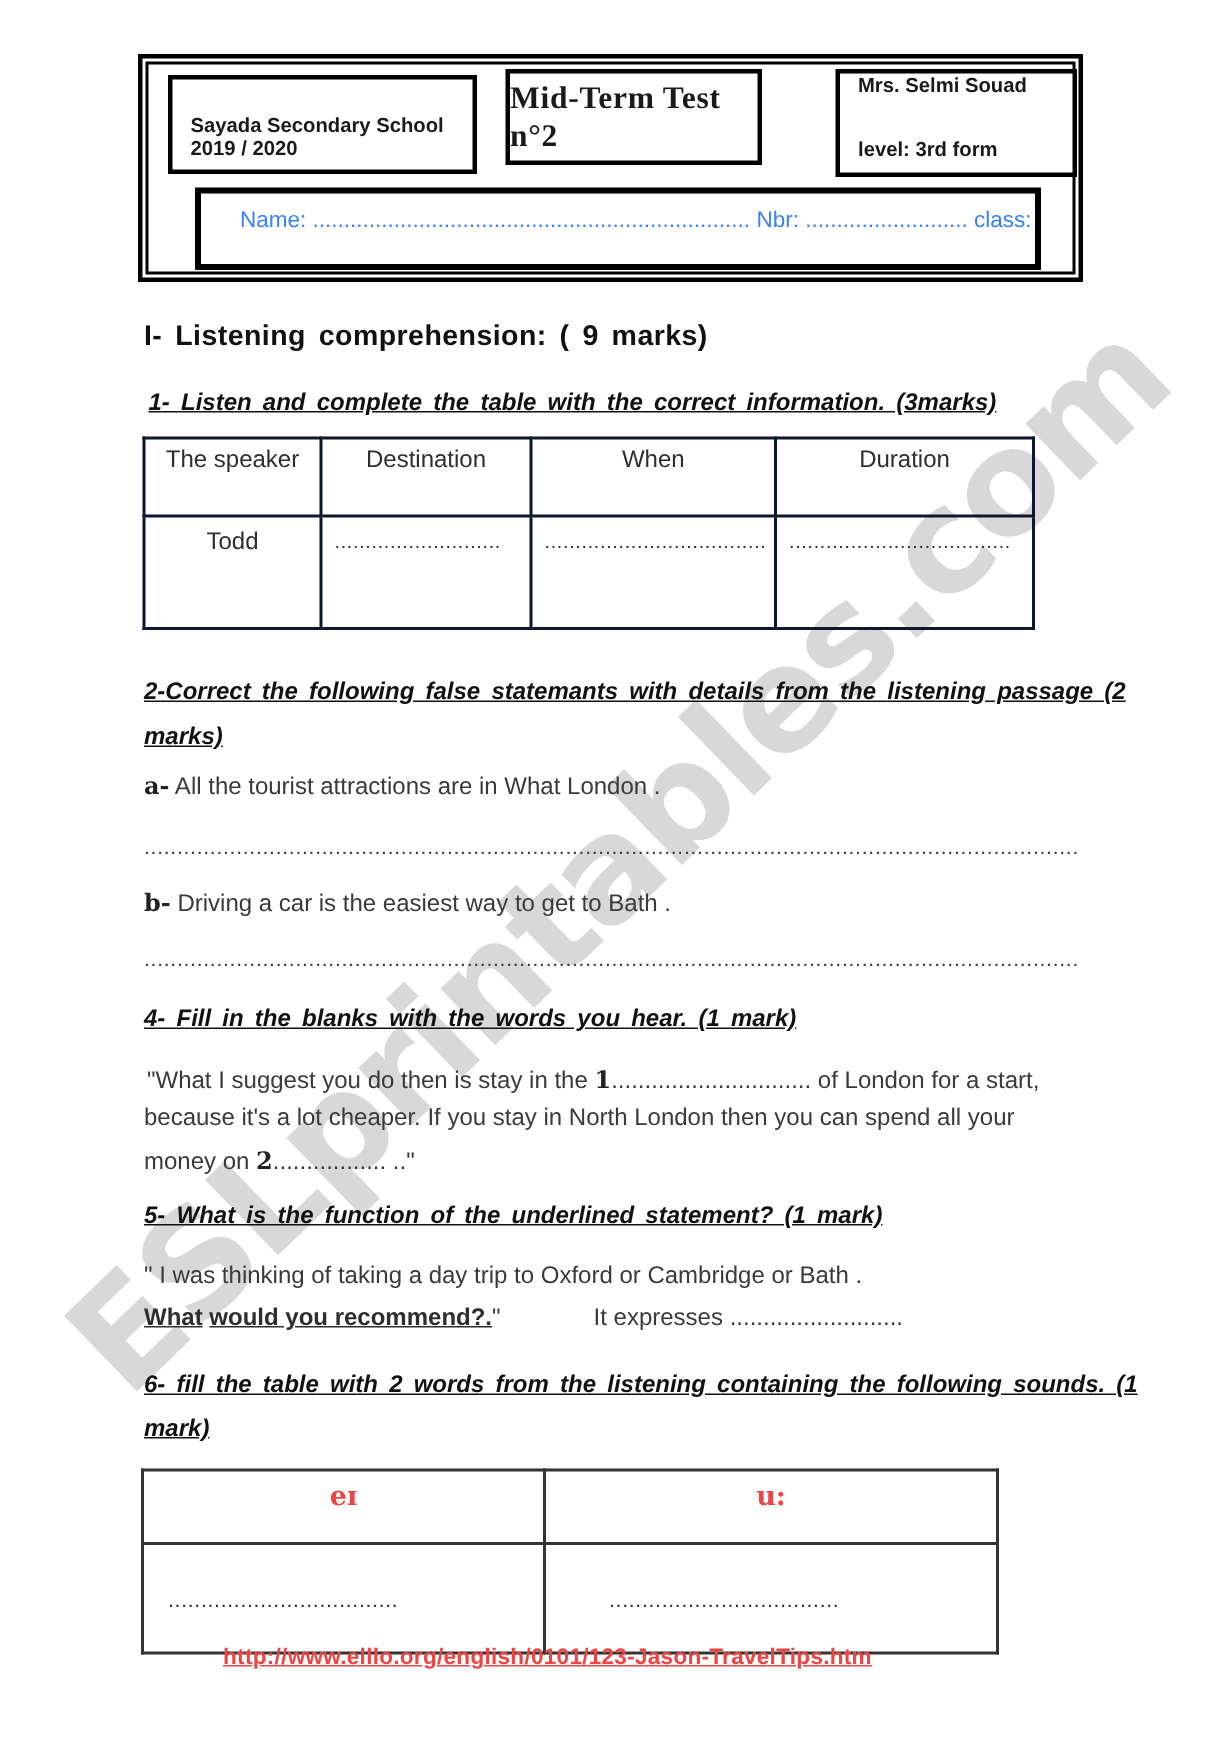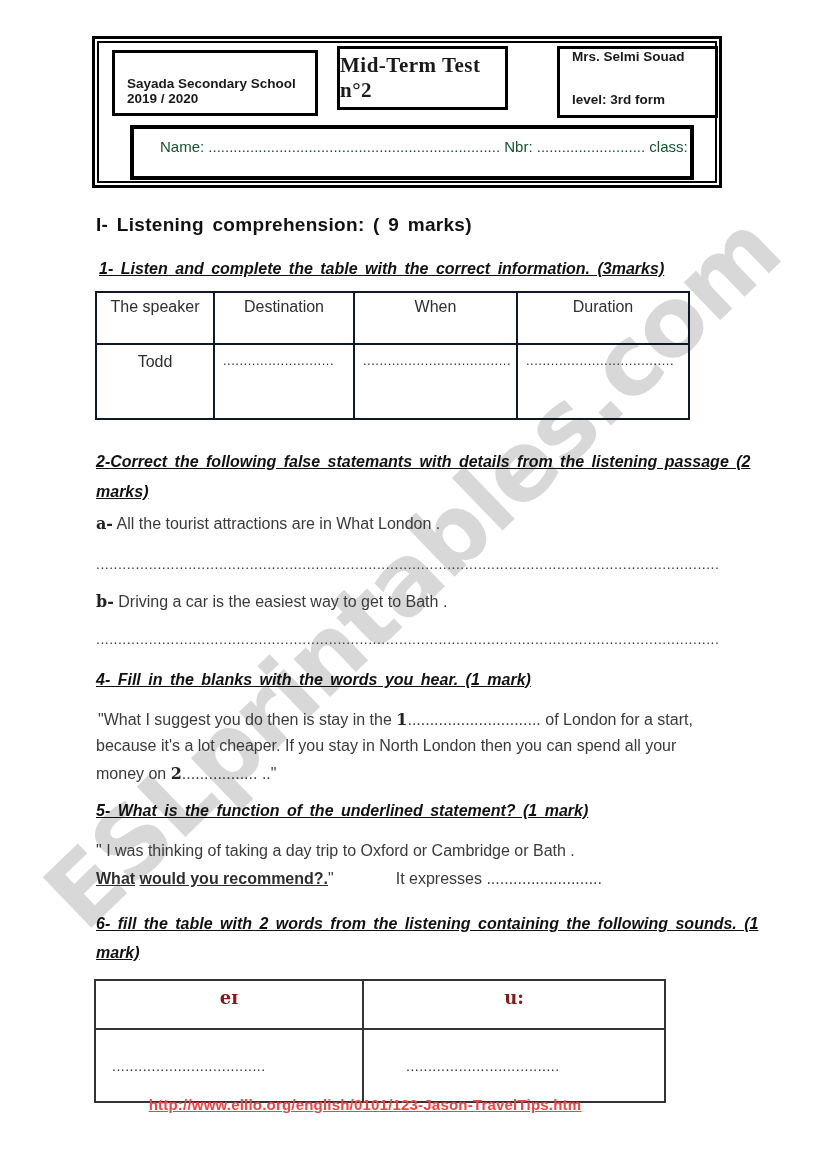--- a/index.html
+++ b/index.html
@@ -31,21 +31,21 @@
   .school-box { left:112px; top:50px; width:206px; height:66px; padding:23px 0 7px 12px;
     display:flex; flex-direction:column; justify-content:space-between; font-size:13.5px; }
   .title-box { left:337px; top:46px; width:171px; height:64px;
     display:flex; align-items:center; justify-content:center;
     font-family:"Liberation Serif", serif; font-size:21px; letter-spacing:0.5px; }
   .teacher-box { left:557px; top:46px; width:161px; height:72px; padding:0 0 8px 12px;
     display:flex; flex-direction:column; justify-content:space-between; font-size:13.5px; }
   .name-box {
     position:absolute; left:130px; top:125px; width:564px; height:55px;
     border:4px solid #000; box-sizing:border-box; background:#fff;
-    font-size:15px; color:#14532d; padding:9px 0 0 26px;
+    font-size:15px; color:#3b82f6; padding:9px 0 0 26px;
     white-space:nowrap; overflow:hidden;
   }
   .name-box .lbl { font-weight:normal; }
 
   
   .sec-heading {
     position:absolute; left:96px; top:214px; font-size:19px; font-weight:bold;
     color:#111; word-spacing:3px; letter-spacing:0.3px;
   }
   .q-heading {
@@ -66,21 +66,21 @@
   .t1 td { border:2px solid #0f172a; vertical-align:top; font-size:16px; color:#2e2e2e; }
   .t1 .hrow td { height:44px; text-align:center; padding-top:5px; }
   .t1 .drow td { height:64px; padding-top:8px; }
   .t1 .c0 { width:114px; } .t1 .c1 { width:136px; } .t1 .c2 { width:159px; } .t1 .c3 { width:168px; }
   .t1 .speaker { text-align:center; }
   .t1 .dots { font-size:13px; padding-left:8px; letter-spacing:0.5px; overflow:hidden; }
 
   .t2 { left:94px; top:979px; }
   .t2 td { border:2px solid #333; font-size:14px; color:#2e2e2e; }
   .t2 .hrow td { height:40px; text-align:center; vertical-align:top; padding-top:6px;
-    font-family:"DejaVu Serif", serif; font-weight:bold; font-size:18px; color:#7f1d1d; }
+    font-family:"DejaVu Serif", serif; font-weight:bold; font-size:18px; color:#ef4444; }
   .t2 .drow td { height:69px; vertical-align:middle; letter-spacing:0.5px; }
   .t2 .c0 { width:264px; } .t2 .c1 { width:298px; }
   .t2 .d0 { padding-left:16px; } .t2 .d1 { padding-left:42px; }
 
   
   .q5line2 { position:absolute; left:96px; top:870px; font-size:16px; color:#3a3a3a; white-space:nowrap; }
   .q5line2 .u { text-decoration:underline; font-weight:bold; color:#2e2e2e; }
   .q5line2 .gap { display:inline-block; width:62px; }
 
   

